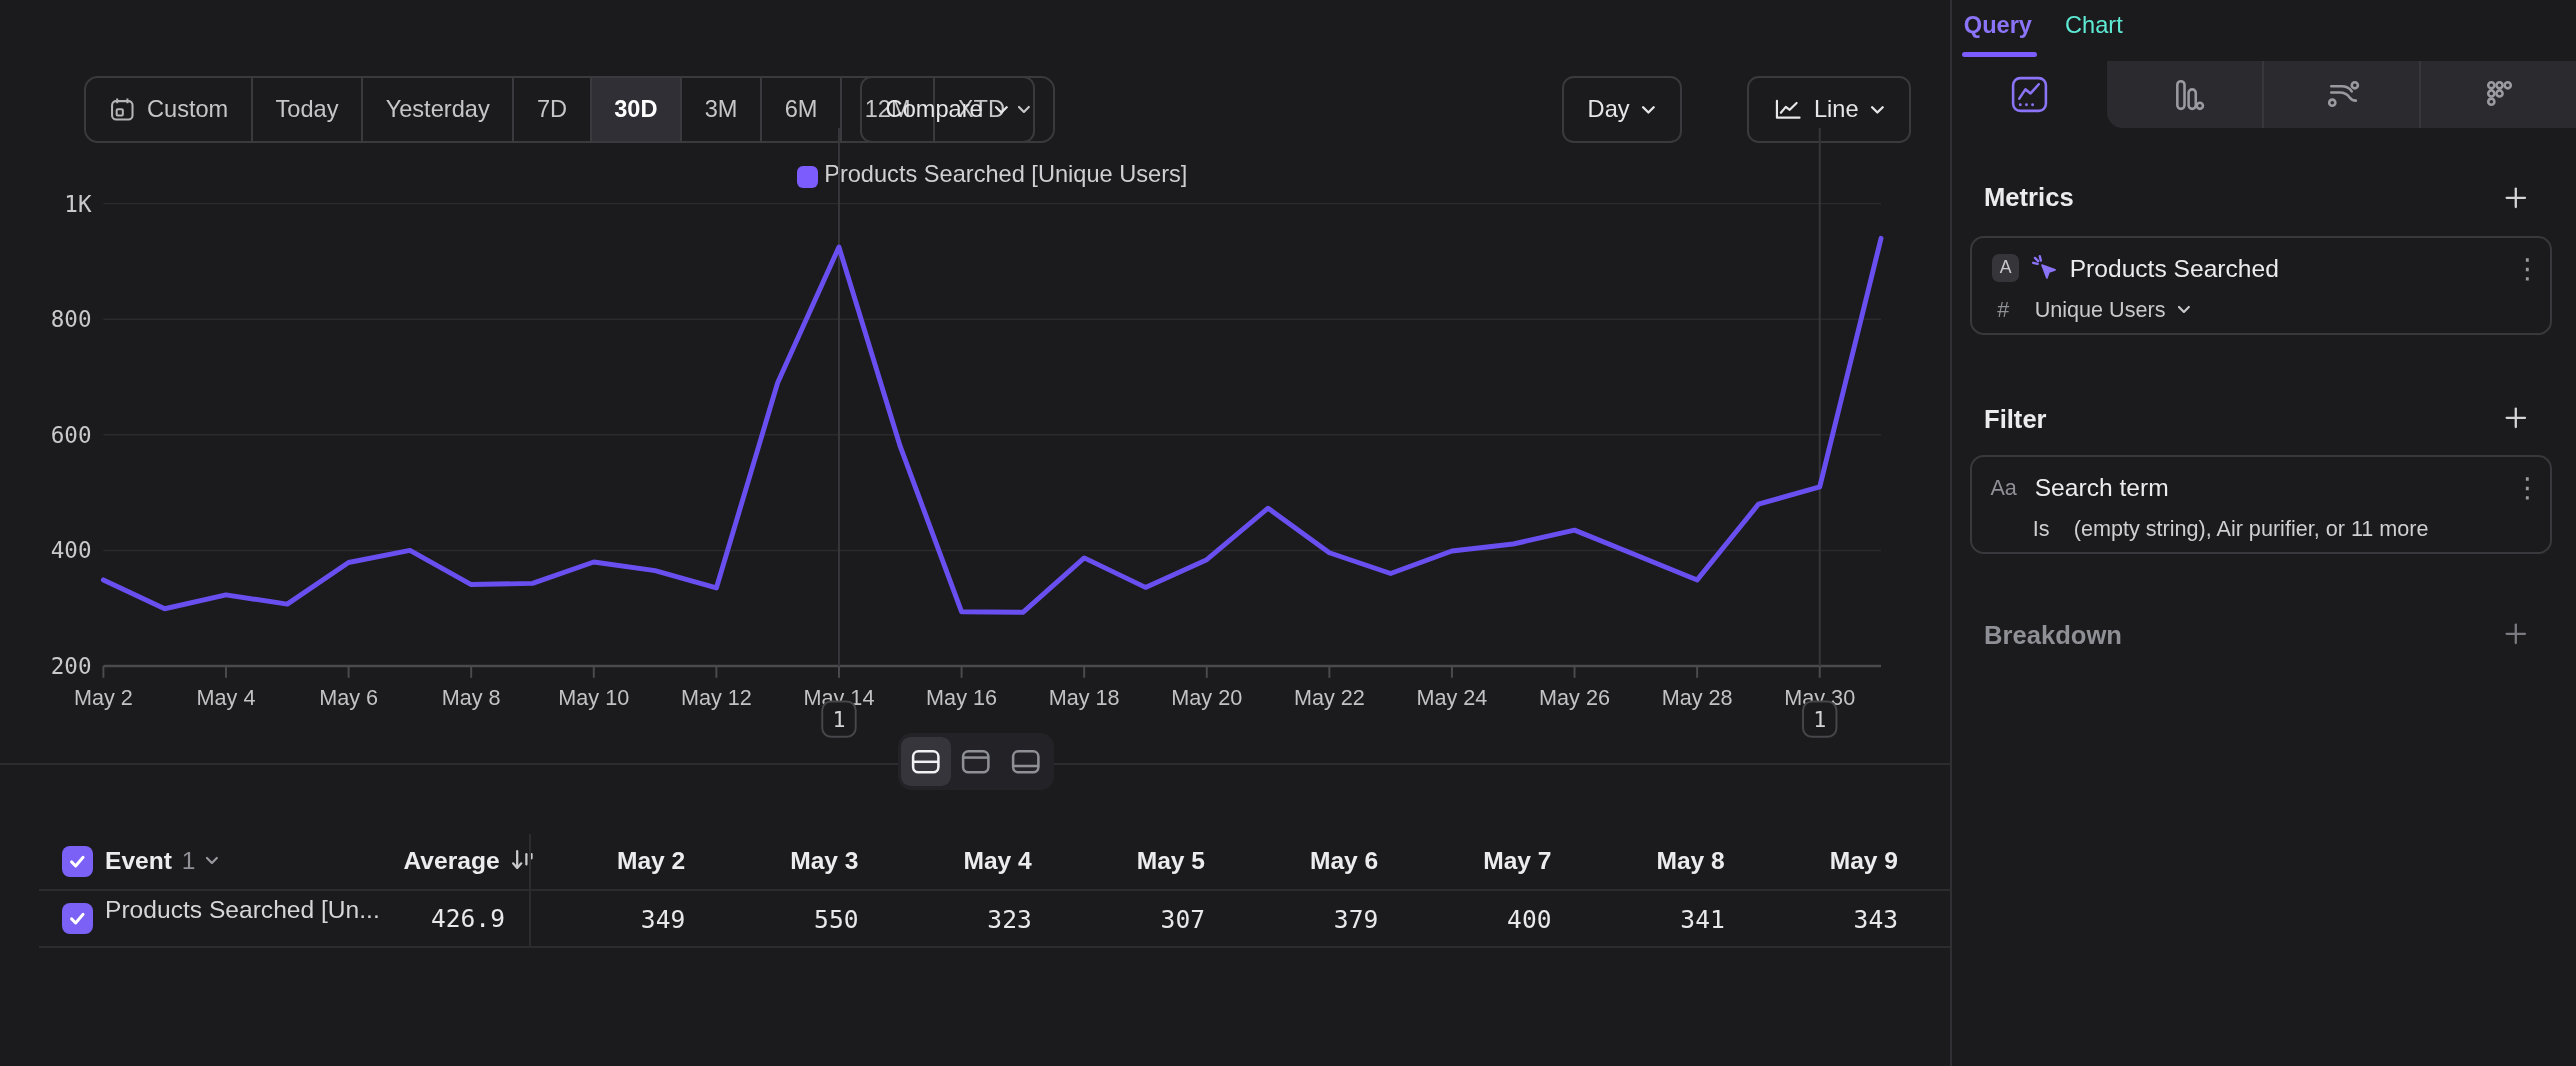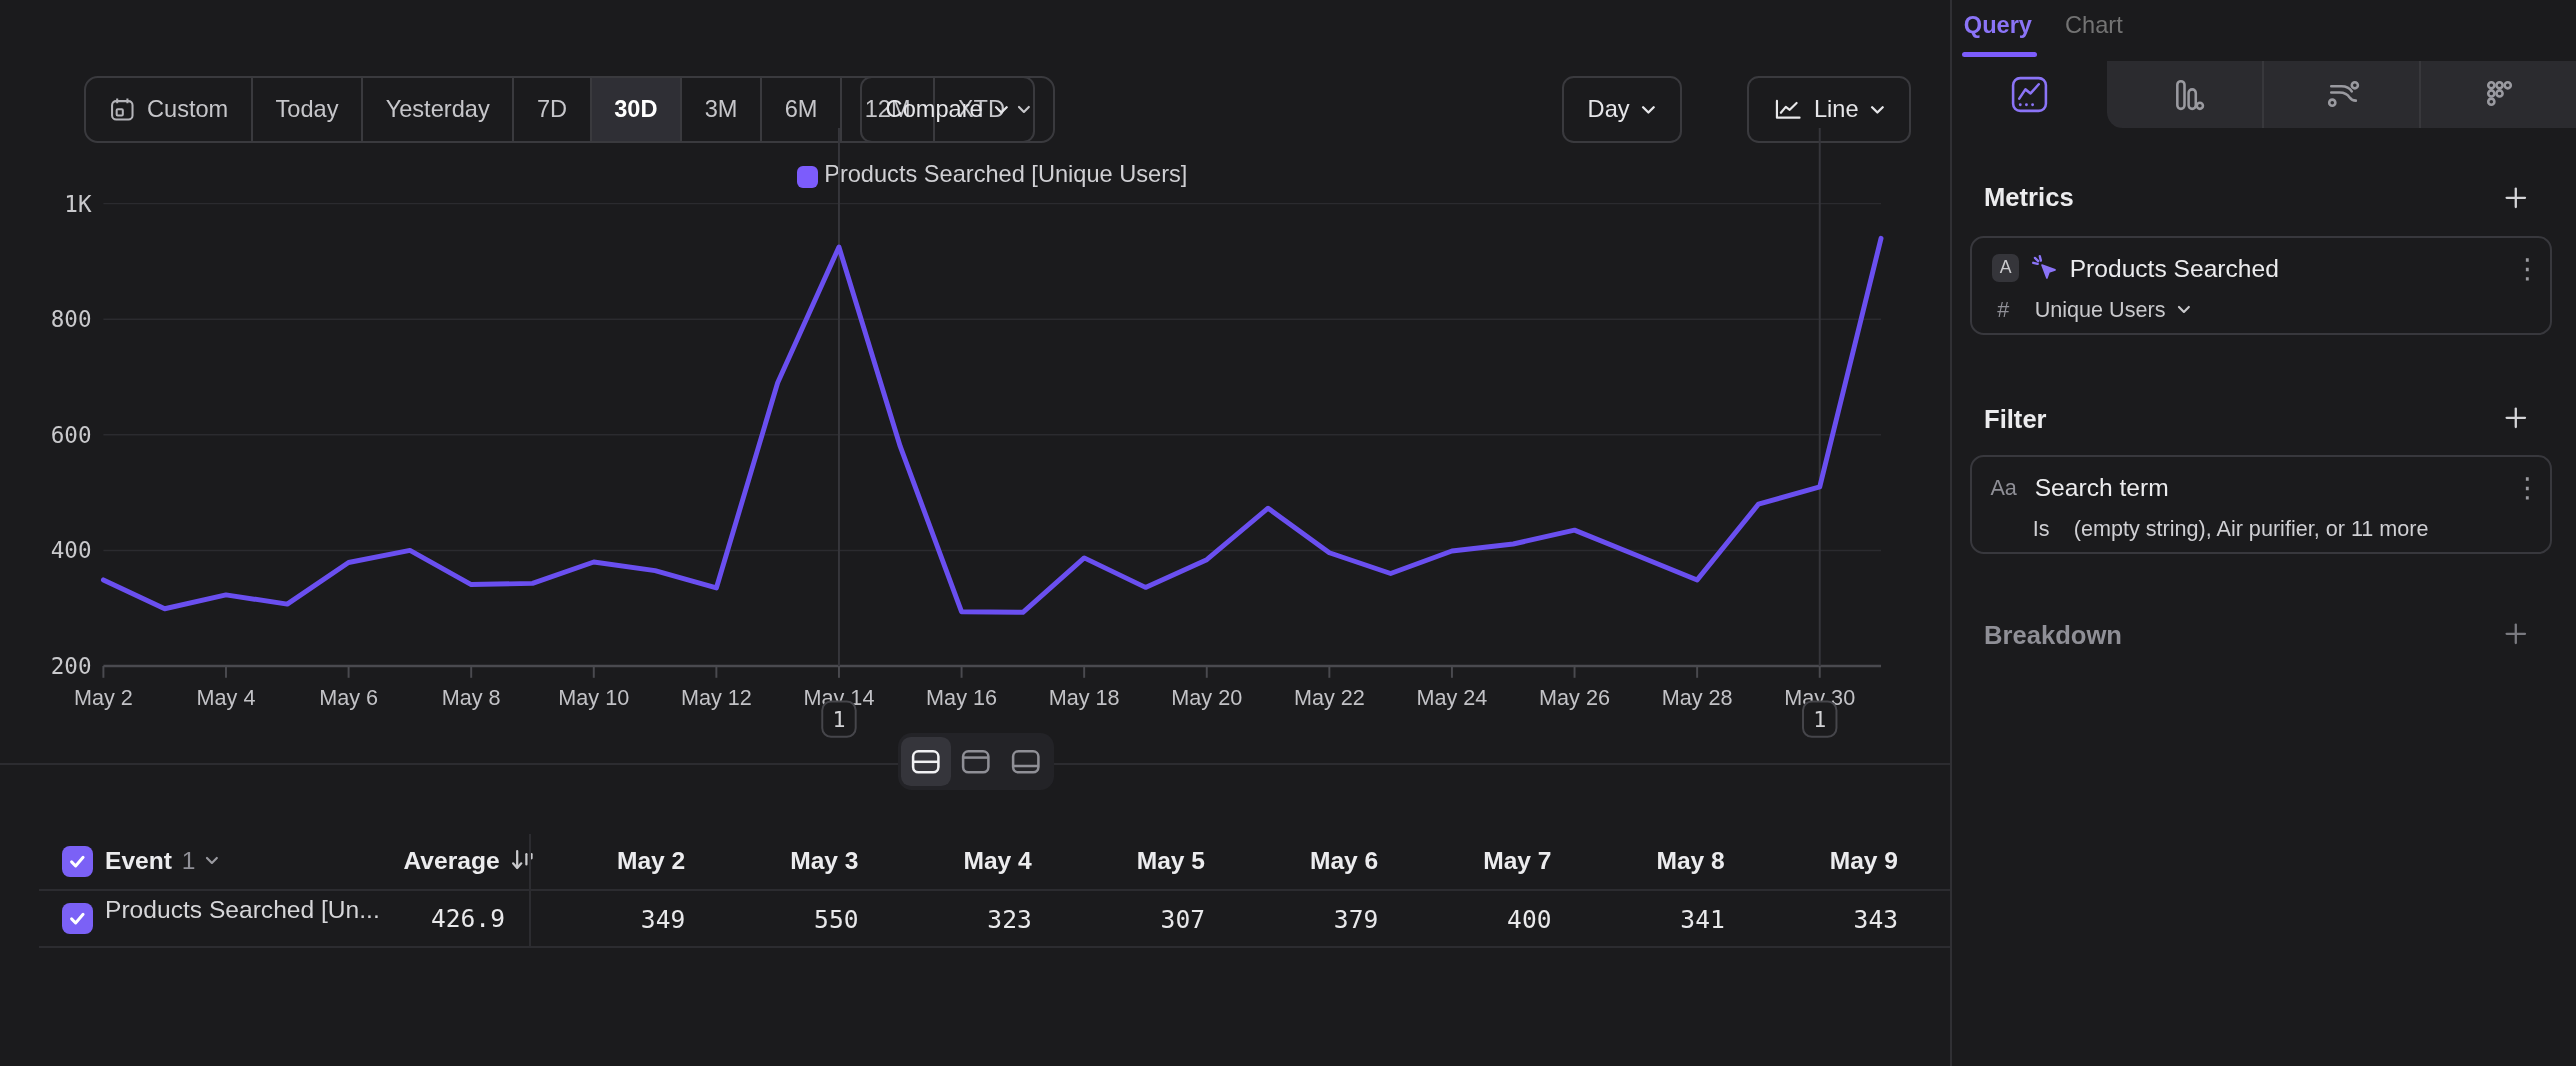--- a/index.html
+++ b/index.html
@@ -51,21 +51,21 @@
            justify-content:flex-end;font-family:"DejaVu Sans Mono",monospace;font-size:24.6px;color:#e9e9eb;}
   .v-divider{position:absolute;left:529px;top:834px;width:2px;height:112px;background:#2c2c30;}
   .cols{position:absolute;left:512px;width:1386px;height:59px;display:flex;}
   .tcell{flex:1;display:flex;align-items:center;justify-content:flex-end;}
   .th{font-size:24.6px;font-weight:700;color:#ececee;}
   .tv{font-family:"DejaVu Sans Mono",monospace;font-size:24.6px;color:#e9e9eb;}
   
   .v-sep{position:absolute;left:1950px;top:0;width:2px;height:1067px;background:#303034;}
   .sidebar{position:absolute;left:1952px;top:0;width:624px;height:788px;background:#1b1b1d;}
   .sb-tabs{position:absolute;left:11.8px;top:11.8px;display:flex;gap:33px;font-size:23.6px;}
-  .sb-tab{cursor:pointer;color:#737373;}
+  .sb-tab{cursor:pointer;color:#5eead4;}
   .sb-tab.active{color:#8b74f7;font-weight:700;}
   .sb-underline{position:absolute;left:9.8px;top:52px;width:75px;height:4.9px;border-radius:3px;}
   .sb-strip{position:absolute;left:0;top:61px;width:624px;height:67px;}
   .strip-cell{position:absolute;top:0;height:67px;display:flex;align-items:center;justify-content:center;cursor:pointer;}
   .strip-group{position:absolute;left:155px;top:0;right:0;height:67px;background:#2b2b2f;
                border-radius:0 0 0 15.7px;display:flex;}
   .strip-group .strip-cell{position:relative;flex:1;height:67px;}
   .strip-group .strip-cell + .strip-cell{border-left:2px solid #38383c;}
   .sec-title{position:absolute;left:32px;font-size:25.6px;font-weight:700;color:#ececee;}
   .sec-title.muted{color:#8f8f96;}

